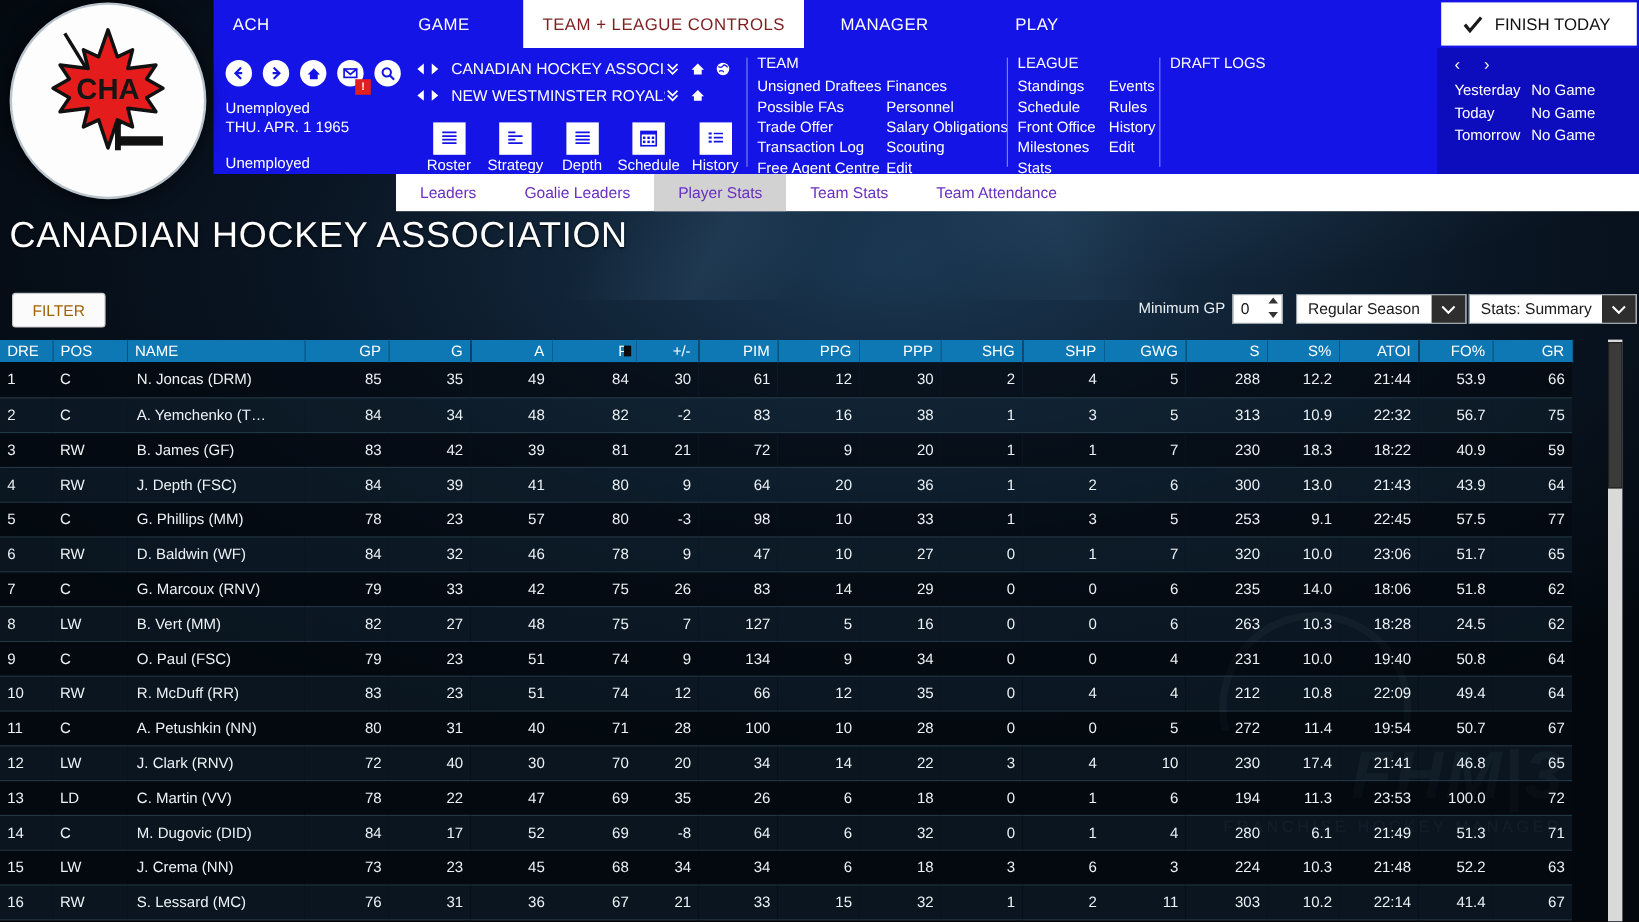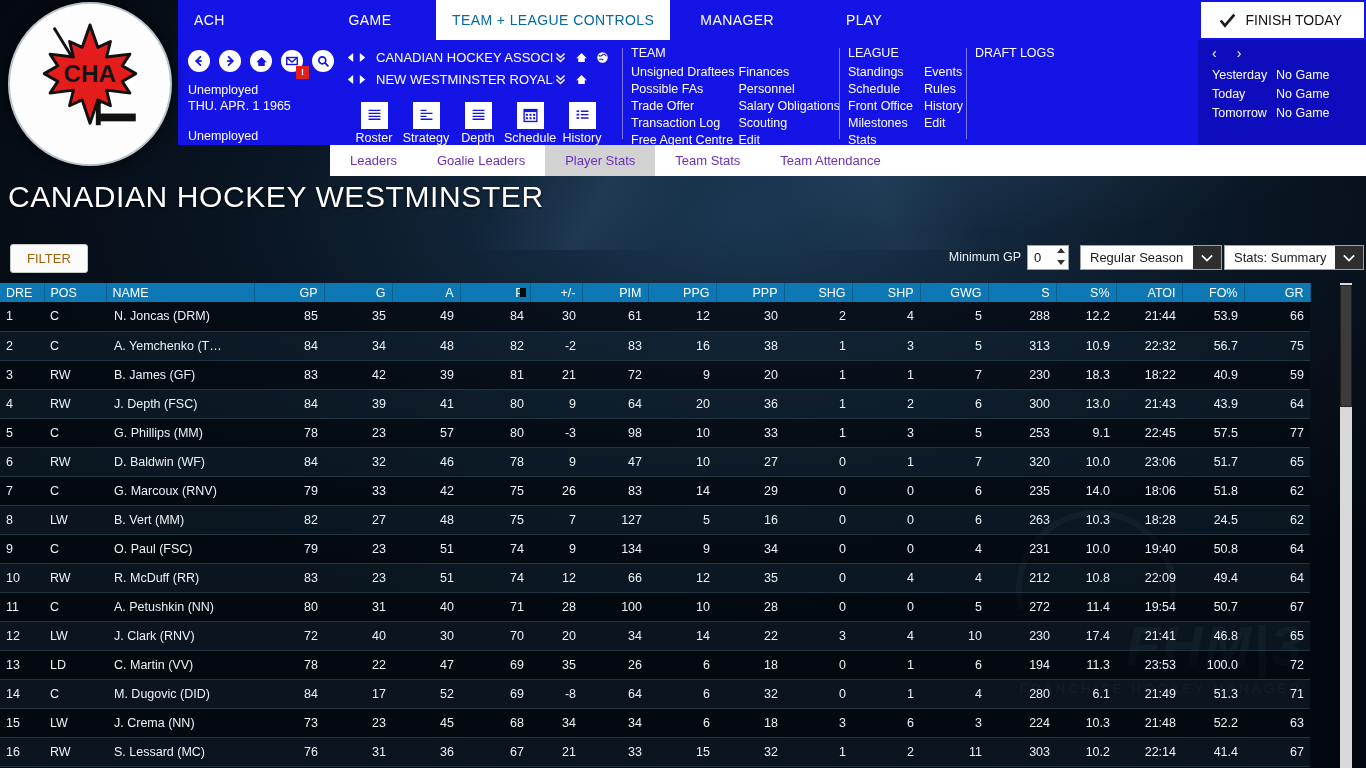--- a/index.html
+++ b/index.html
@@ -52,21 +52,21 @@
     display:flex; align-items:stretch;
   }
   .menuitem {
     color:#ffffff; font-size:14px; letter-spacing:0.4px;
     display:flex; align-items:center; padding:0 16px;
     white-space:nowrap;
   }
   .menuitem.m-ach { width:126px; }
   .menuitem.m-game { width:132px; justify-content:center; }
   .menuitem.m-tlc {
-    background:#ffffff; color:#0369a1; justify-content:center;
+    background:#ffffff; color:#7f1d1d; justify-content:center;
     min-width:196px;
   }
   .menuitem.m-manager { width:134px; justify-content:center; }
   .menuitem.m-play { width:120px; justify-content:center; }
   .menuitem.m-spacer { flex:1 1 auto; }
   .finish-today {
     background:#ffffff; color:#111; font-size:14px;
     display:flex; align-items:center; gap:10px;
     padding:0 22px 0 18px; margin:2px 2px 2px 0;
     white-space:nowrap;
@@ -93,21 +93,21 @@
   }
   .bp-left .stat-line { color:#fff; font-size:12.5px; margin-top:10px; line-height:16px;}
   .bp-left .stat-line.second { margin-top:14px; }
 
   .bp-nav { width:280px; padding:6px 0 0 4px; }
   .teamrow { display:flex; align-items:center; height:22px; color:#fff; font-size:13px;}
   .arrows { display:flex; gap:3px; margin-right:9px; }
   .teamname { width:178px; overflow:hidden; white-space:nowrap; text-overflow:clip; }
   .rowicons { display:flex; gap:8px; align-items:center; }
 
-  .shortcuts { display:flex; gap:0; margin-top:12px; padding-left:2px; }
+  .shortcuts { display:flex; gap:0; margin-top:12px; padding-left:2px;justify-content:space-between; }
   .scut { width:52px; text-align:center; color:#fff; font-size:12.5px;}
   .scut .box {
     width:27px;height:27px;background:#fff;margin:0 auto 2px;
     display:flex;align-items:center;justify-content:center;
   }
   .scut .lbl { display:block; }
 
   .divider { width:1px; background:#7b7bf3; margin:8px 0 6px; }
 
   .col-group { padding:6px 0 0 8px; }
@@ -533,21 +533,21 @@
     </div>
     <div class="subtab">
       <span>Team Stats</span>
     </div>
     <div class="subtab">
       <span>Team Attendance</span>
     </div>
     <div class="subtab-fill"></div>
   </div>
 
-  <div class="pagetitle">CANADIAN HOCKEY WESTMINSTER</div>
+  <div class="pagetitle">CANADIAN HOCKEY ASSOCIATION</div>
 
   <div class="filterbar">
     <div class="filter-btn">
       <span>FILTER</span>
     </div>
     <div class="mingp-label">Minimum GP</div>
     <div class="spinbox">0</div>
     <div class="spin-arrows">
       <svg width="12" height="23" viewBox="0 0 12 23" style="position:absolute;right:2px;top:0">
         <path d="M6 3 L10 8 L2 8 Z" fill="#333"></path>

